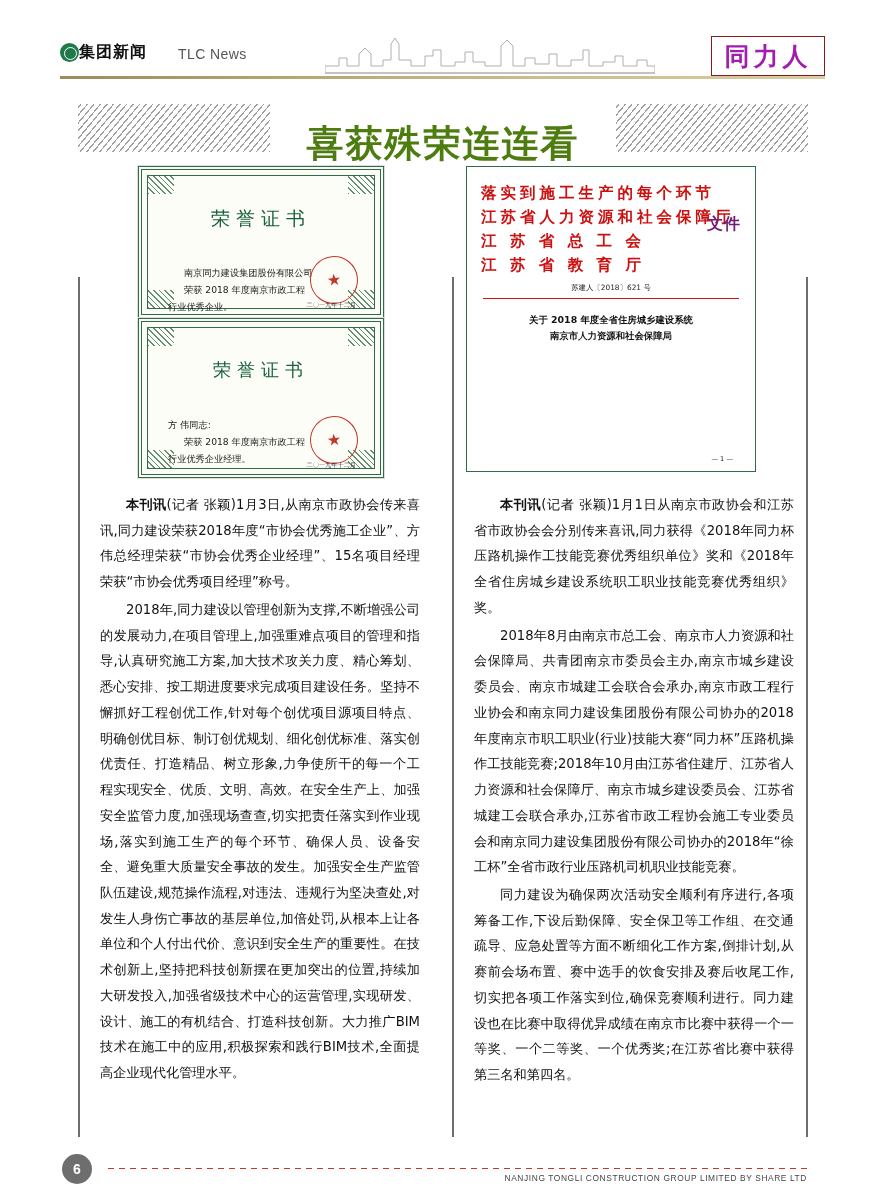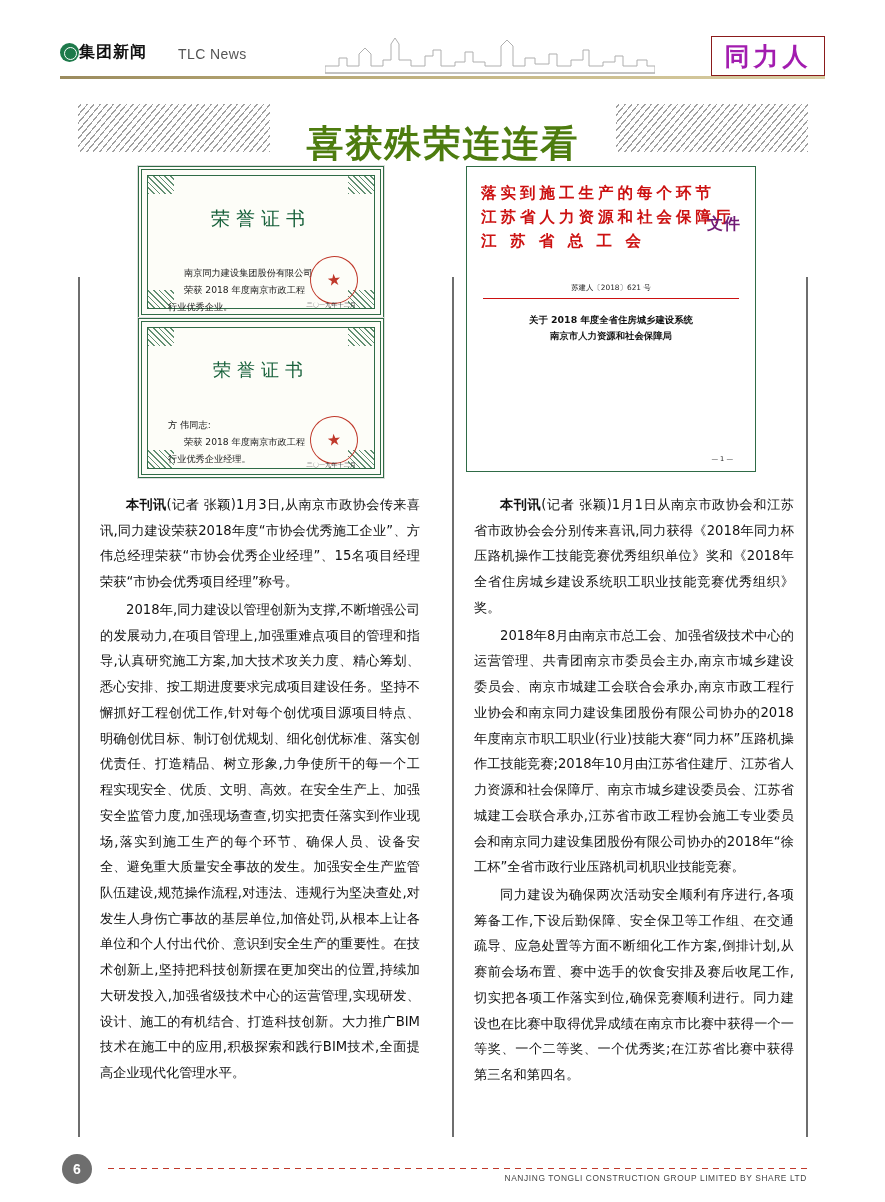--- a/index.html
+++ b/index.html
@@ -264,39 +264,40 @@
       <span class="star">★</span>
     </div>
     <div class="cert-date">二〇一九年十二月</div>
   </div>
 
   <div class="doc">
     <div class="doc-head">
       <span class="lnw">落实到施工生产的每个环节</span>
       <span class="lnw">江苏省人力资源和社会保障厅</span>
       <span class="lnw">江 苏 省 总 工 会</span>
+      <span class="lnw">江 苏 省 教 育 厅</span>
     </div>
     <div class="doc-wen">文件</div>
     <div class="doc-no">苏建人〔2018〕621 号</div>
     <div class="doc-line"></div>
     <div class="doc-title">
       <span>关于 2018 年度全省住房城乡建设系统</span><br>
       <span>南京市人力资源和社会保障局</span>
     </div>
     <div class="doc-pg">— 1 —</div>
   </div>
 
   <div class="col col-left">
     <p class="lead"><b>本刊讯</b><span>(记者  张颖)1月3日,从南京市政协会传来喜讯,同力建设荣获2018年度“市协会优秀施工企业”、方伟总经理荣获“市协会优秀企业经理”、15名项目经理荣获“市协会优秀项目经理”称号。</span></p>
     <p>2018年,同力建设以管理创新为支撑,不断增强公司的发展动力,在项目管理上,加强重难点项目的管理和指导,认真研究施工方案,加大技术攻关力度、精心筹划、悉心安排、按工期进度要求完成项目建设任务。坚持不懈抓好工程创优工作,针对每个创优项目源项目特点、明确创优目标、制订创优规划、细化创优标准、落实创优责任、打造精品、树立形象,力争使所干的每一个工程实现安全、优质、文明、高效。在安全生产上、加强安全监管力度,加强现场查查,切实把责任落实到作业现场,落实到施工生产的每个环节、确保人员、设备安全、避免重大质量安全事故的发生。加强安全生产监管队伍建设,规范操作流程,对违法、违规行为坚决查处,对发生人身伤亡事故的基层单位,加倍处罚,从根本上让各单位和个人付出代价、意识到安全生产的重要性。在技术创新上,坚持把科技创新摆在更加突出的位置,持续加大研发投入,加强省级技术中心的运营管理,实现研发、设计、施工的有机结合、打造科技创新。大力推广BIM技术在施工中的应用,积极探索和践行BIM技术,全面提高企业现代化管理水平。</p>
   </div>
 
   <div class="col col-right">
     <p class="lead"><b>本刊讯</b><span>(记者  张颖)1月1日从南京市政协会和江苏省市政协会会分别传来喜讯,同力获得《2018年同力杯压路机操作工技能竞赛优秀组织单位》奖和《2018年全省住房城乡建设系统职工职业技能竞赛优秀组织》奖。</span></p>
-    <p>2018年8月由南京市总工会、加强省级技术中心的运营管理、共青团南京市委员会主办,南京市城乡建设委员会、南京市城建工会联合会承办,南京市政工程行业协会和南京同力建设集团股份有限公司协办的2018年度南京市职工职业(行业)技能大赛“同力杯”压路机操作工技能竞赛;2018年10月由江苏省住建厅、江苏省人力资源和社会保障厅、南京市城乡建设委员会、江苏省城建工会联合承办,江苏省市政工程协会施工专业委员会和南京同力建设集团股份有限公司协办的2018年“徐工杯”全省市政行业压路机司机职业技能竞赛。</p>
+    <p>2018年8月由南京市总工会、南京市人力资源和社会保障局、共青团南京市委员会主办,南京市城乡建设委员会、南京市城建工会联合会承办,南京市政工程行业协会和南京同力建设集团股份有限公司协办的2018年度南京市职工职业(行业)技能大赛“同力杯”压路机操作工技能竞赛;2018年10月由江苏省住建厅、江苏省人力资源和社会保障厅、南京市城乡建设委员会、江苏省城建工会联合承办,江苏省市政工程协会施工专业委员会和南京同力建设集团股份有限公司协办的2018年“徐工杯”全省市政行业压路机司机职业技能竞赛。</p>
     <p>同力建设为确保两次活动安全顺利有序进行,各项筹备工作,下设后勤保障、安全保卫等工作组、在交通疏导、应急处置等方面不断细化工作方案,倒排计划,从赛前会场布置、赛中选手的饮食安排及赛后收尾工作,切实把各项工作落实到位,确保竞赛顺利进行。同力建设也在比赛中取得优异成绩在南京市比赛中获得一个一等奖、一个二等奖、一个优秀奖;在江苏省比赛中获得第三名和第四名。</p>
   </div>
 
   <div class="footer-dash"></div>
   <div class="pagenum">6</div>
   <div class="footer-en">NANJING TONGLI CONSTRUCTION GROUP LIMITED BY SHARE LTD</div>
 
 </div>
 
 </body></html>

